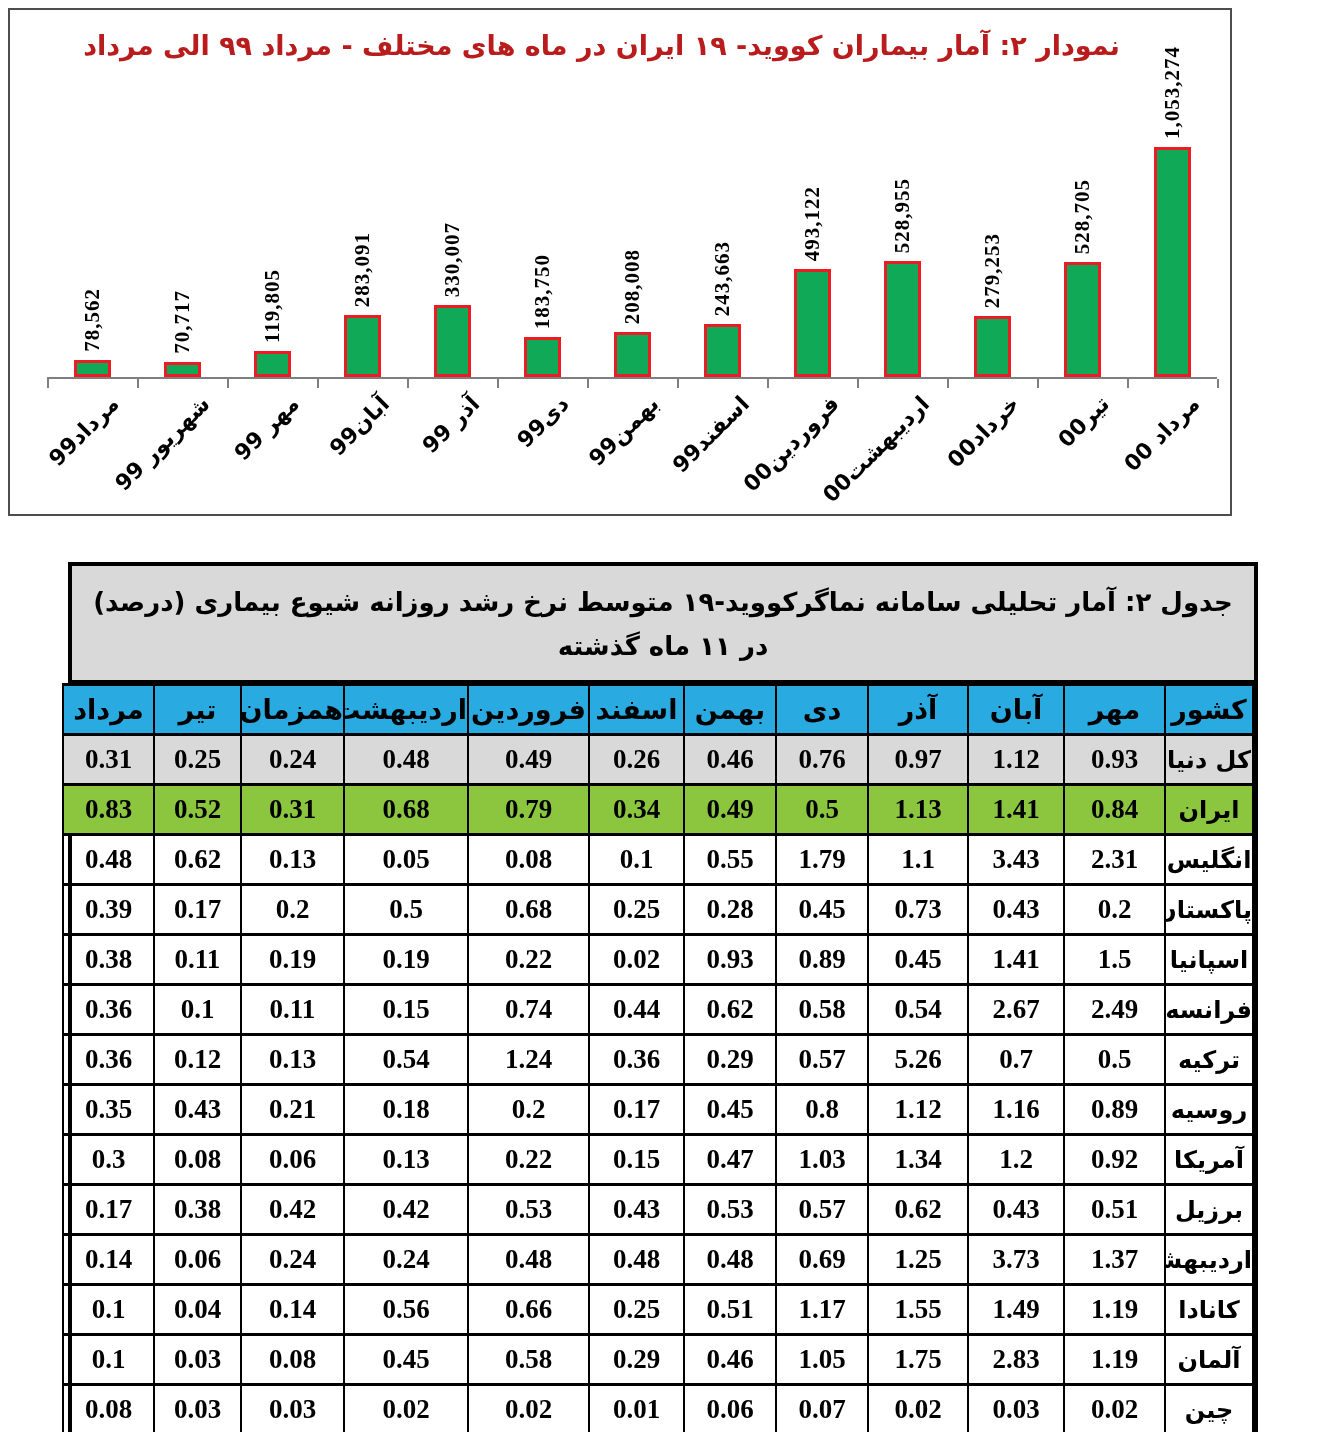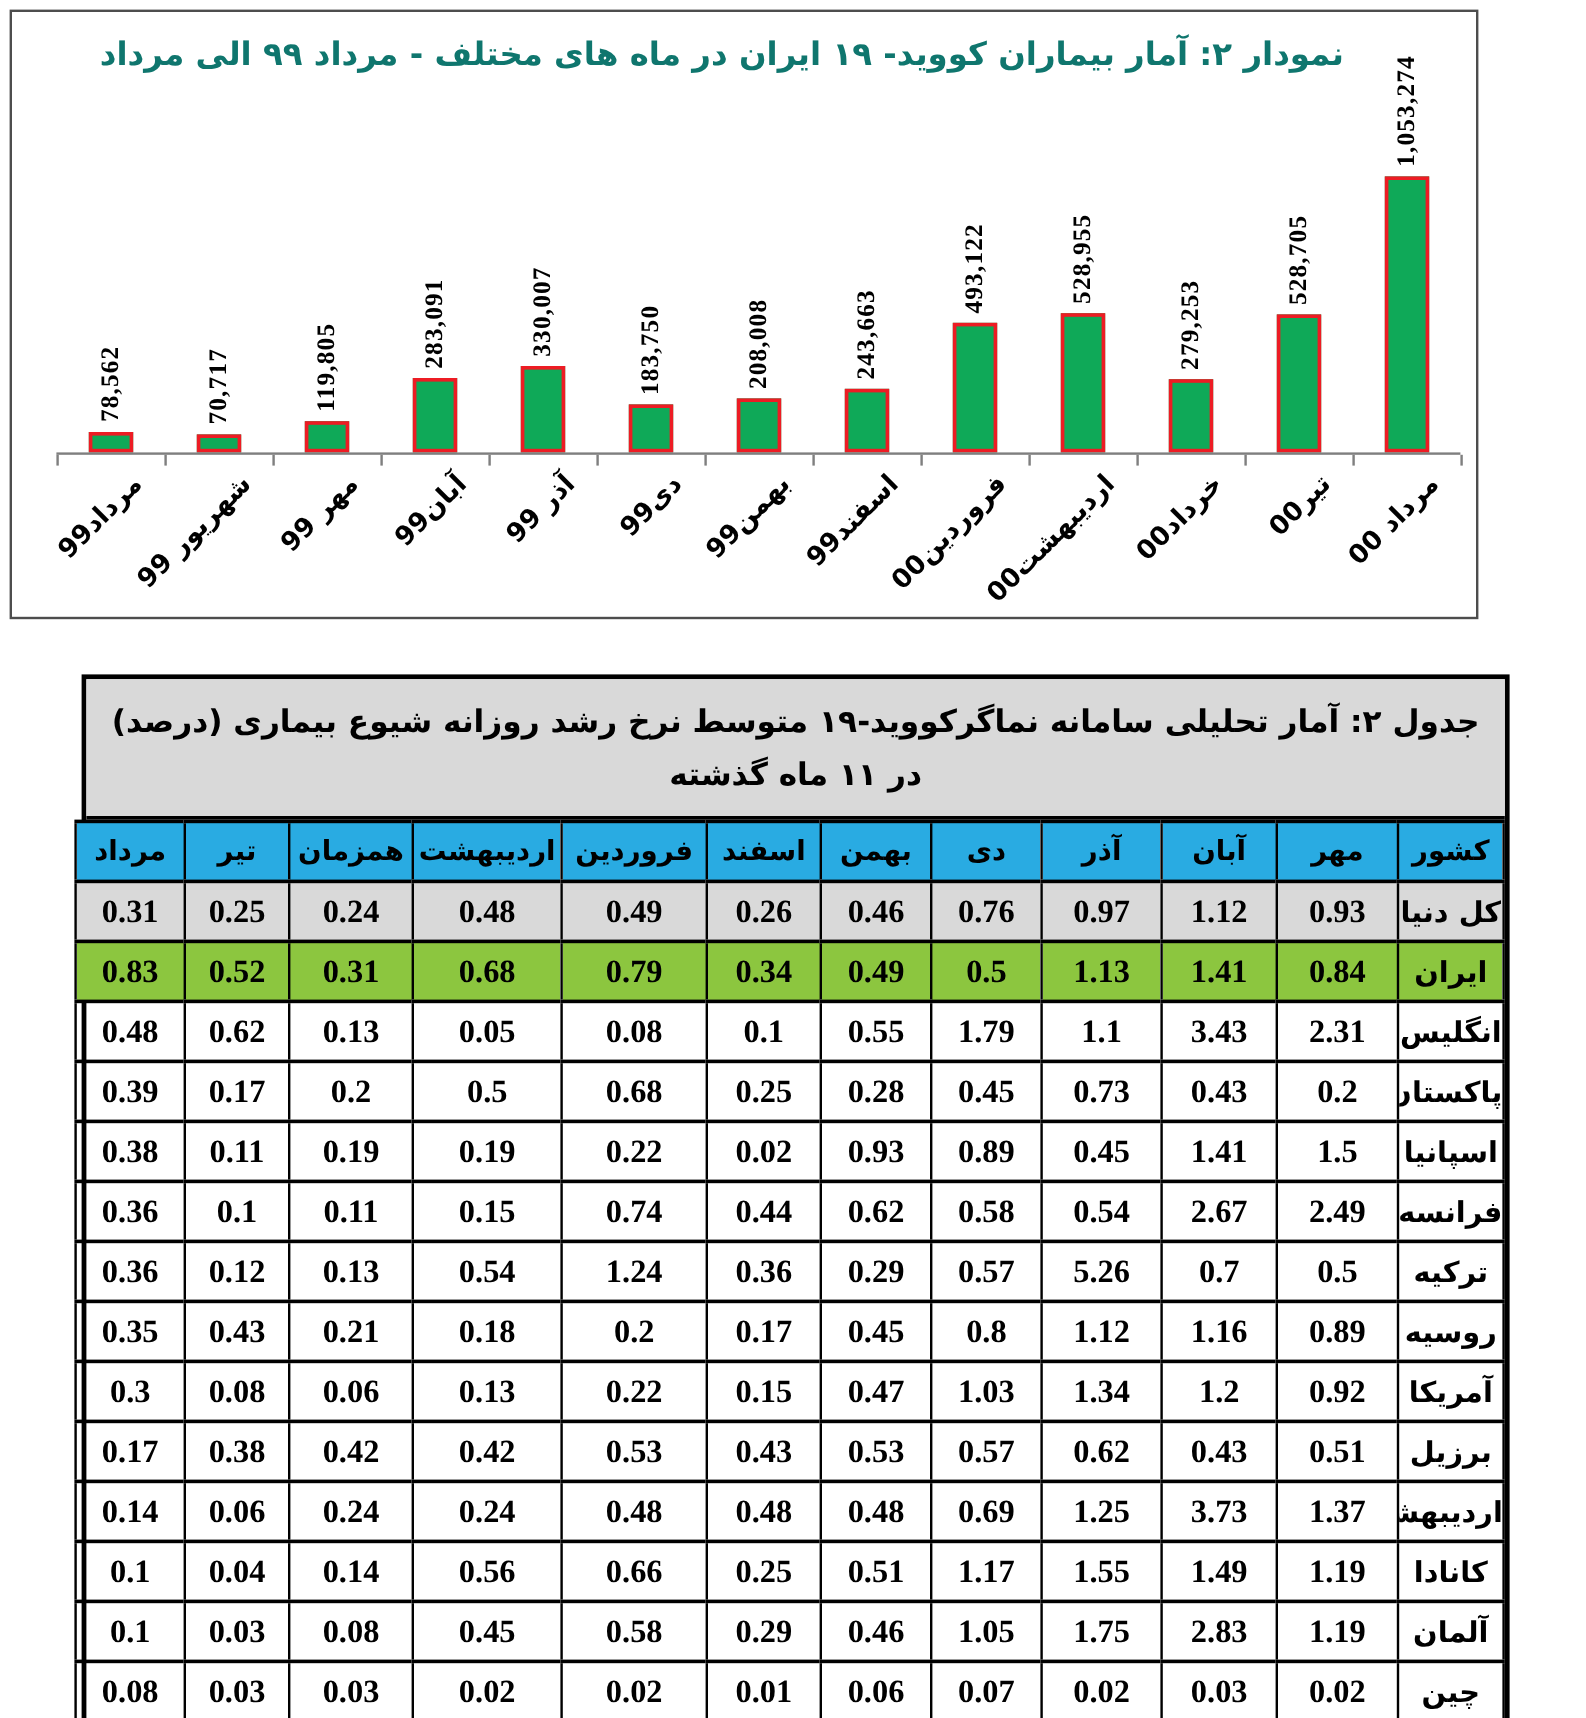--- a/index.html
+++ b/index.html
@@ -3,21 +3,21 @@
 <meta charset="utf-8">
 <style>
   * { margin:0; padding:0; box-sizing:border-box; }
   html,body { width:1322px; height:1432px; background:#fff; font-family:"DejaVu Sans",sans-serif; }
   body { position:relative; overflow:hidden; }
 
   
   .chart-panel { position:absolute; left:8px; top:8px; width:1224px; height:508px;
                  border:2px solid #4d4d4d; background:#fff; }
   .chart-title-wrap { position:absolute; top:20px; left:120px; width:990px; direction:rtl; }
-  .chart-title-line1 { font-weight:bold; font-size:27px; color:#0f766e; white-space:nowrap; }
+  .chart-title-line1 { font-weight:bold; font-size:27px; color:#b91c1c; white-space:nowrap; }
   .chart-title-line2 { text-align:left; font-weight:bold; font-size:27px; color:#000; padding-left:14px; }
 
   .plot { position:absolute; left:37px; top:0; width:1170px; height:367px;
           display:flex; align-items:flex-end; }
   .slot { position:relative; width:90px; height:100%; display:flex; align-items:flex-end; justify-content:center; }
   .bar  { width:37px; background:#0FA958; border:3px solid #ED1C24; }
   .vlabel-pos { position:absolute; left:50%; transform:translateX(-50%); }
   .vlabel { display:block; writing-mode:vertical-rl; transform:rotate(180deg);
             font-family:"Liberation Serif",serif; font-weight:bold; font-size:21px;
             white-space:nowrap; color:#000; letter-spacing:1px; }
@@ -33,21 +33,21 @@
 
   
   .table-panel { position:absolute; left:68px; top:562px; width:1190px;
                  border:4px solid #000; direction:rtl; background:#fff; }
   .tbl-title { background:#D9D9D9; border-bottom:3px solid #000; text-align:center;
                font-weight:bold; font-size:26px; color:#000; padding:14px 8px 12px; }
   .tbl-title div { line-height:44px; }
   table { width:100%; border-collapse:collapse; table-layout:fixed; direction:rtl; }
   th, td { border:2px solid #000; border-top-width:3px; border-bottom-width:3px;
            height:50px; text-align:center; vertical-align:middle; overflow:hidden; }
-  th { background:#29ABE2; font-weight:bold; font-size:23px; color:#000; font-family:"DejaVu Sans",sans-serif;margin-left:39px; }
+  th { background:#29ABE2; font-weight:bold; font-size:27px; color:#000; font-family:"DejaVu Sans",sans-serif;margin-left:39px; }
   td.num { font-family:"Liberation Serif",serif; font-weight:bold; font-size:27px; direction:ltr; }
   td.country { font-weight:bold; font-size:24px; }
   tr.gray td  { background:#D9D9D9; }
   tr.green td { background:#8CC63F; }
 </style>
 </head>
 <body>
 
 <div class="chart-panel">
   <div class="plot">

